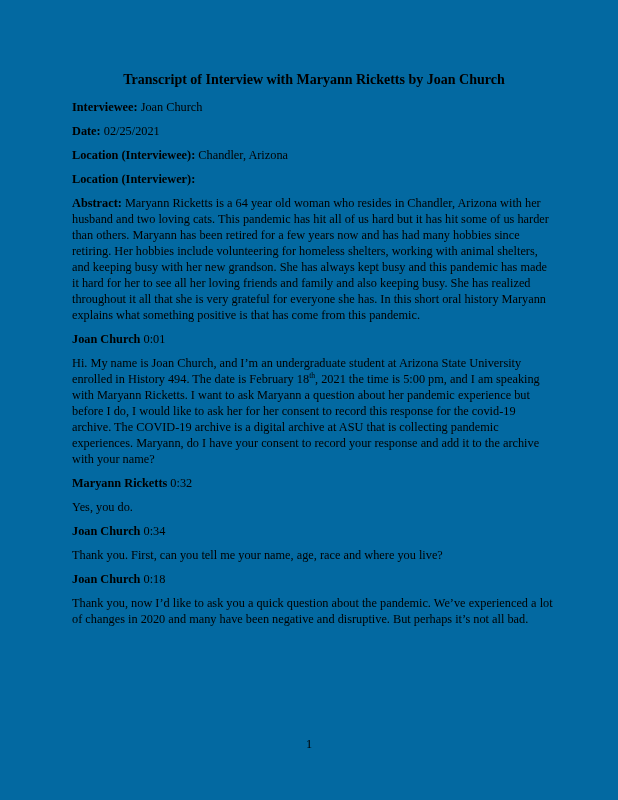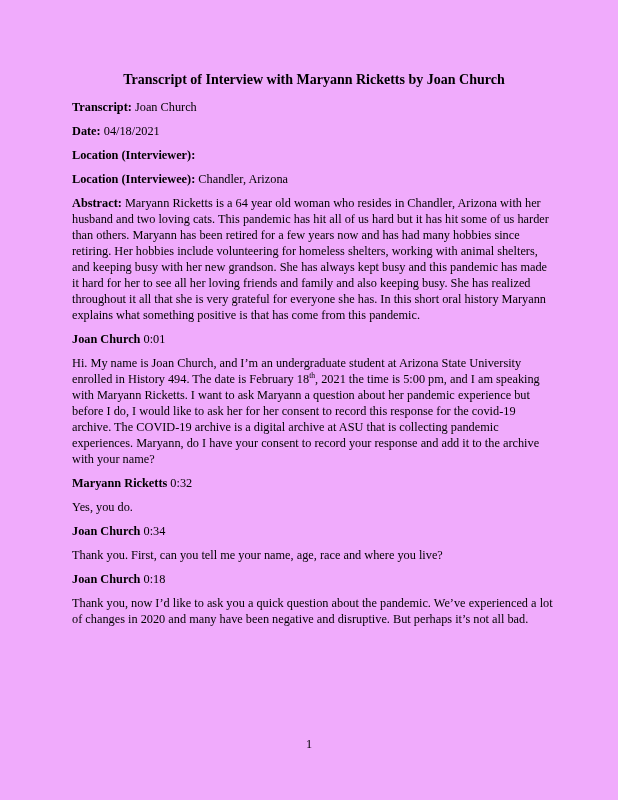--- a/index.html
+++ b/index.html
@@ -6,21 +6,21 @@
     margin: 0;
     padding: 0;
     background: #ffffff;
   }
   .page {
     position: relative;
     width: 618px;
     height: 800px;
     box-sizing: border-box;
     padding: 70px 62px 0 72px;
-    background: #f0abfc;
+    background: #0369a1;
     overflow: hidden;
     font-family: "Liberation Serif", "DejaVu Serif", serif;
     font-size: 12.3px;
     line-height: 16px;
     color: #000000;
     text-rendering: optimizeLegibility;
   }
   .doc-title {
     font-size: 14px;
     font-weight: bold;
@@ -55,30 +55,30 @@
   }
 </style>
 </head>
 <body>
 
 <div class="page">
 
   <h1 class="doc-title">Transcript of Interview with Maryann Ricketts by Joan Church</h1>
 
   <p class="meta-line">
-    <span class="label">Transcript:</span><span class="value">Joan Church</span>
+    <span class="label">Interviewee:</span><span class="value">Joan Church</span>
   </p>
   <p class="meta-line">
-    <span class="label">Date:</span><span class="value">04/18/2021</span>
+    <span class="label">Date:</span><span class="value">02/25/2021</span>
+  </p>
+  <p class="meta-line">
+    <span class="label">Location (Interviewee):</span><span class="value">Chandler, Arizona</span>
   </p>
   <p class="meta-line">
     <span class="label">Location (Interviewer):</span><span class="value"></span>
-  </p>
-  <p class="meta-line">
-    <span class="label">Location (Interviewee):</span><span class="value">Chandler, Arizona</span>
   </p>
 
   <p class="abstract">
     <span class="label">Abstract:</span><span>Maryann Ricketts is a 64 year old woman who resides in Chandler, Arizona with her husband and two loving cats. This pandemic has hit all of us hard but it has hit some of us harder than others. Maryann has been retired for a few years now and has had many hobbies since retiring. Her hobbies include volunteering for homeless shelters, working with animal shelters, and keeping busy with her new grandson. She has always kept busy and this pandemic has made it hard for her to see all her loving friends and family and also keeping busy. She has realized throughout it all that she is very grateful for everyone she has. In this short oral history Maryann explains what something positive is that has come from this pandemic.</span>
   </p>
 
   <div class="dialogue-section">
     <p class="speaker-heading">
       <span class="speaker-name">Joan Church</span><span class="timestamp">0:01</span>
     </p>

